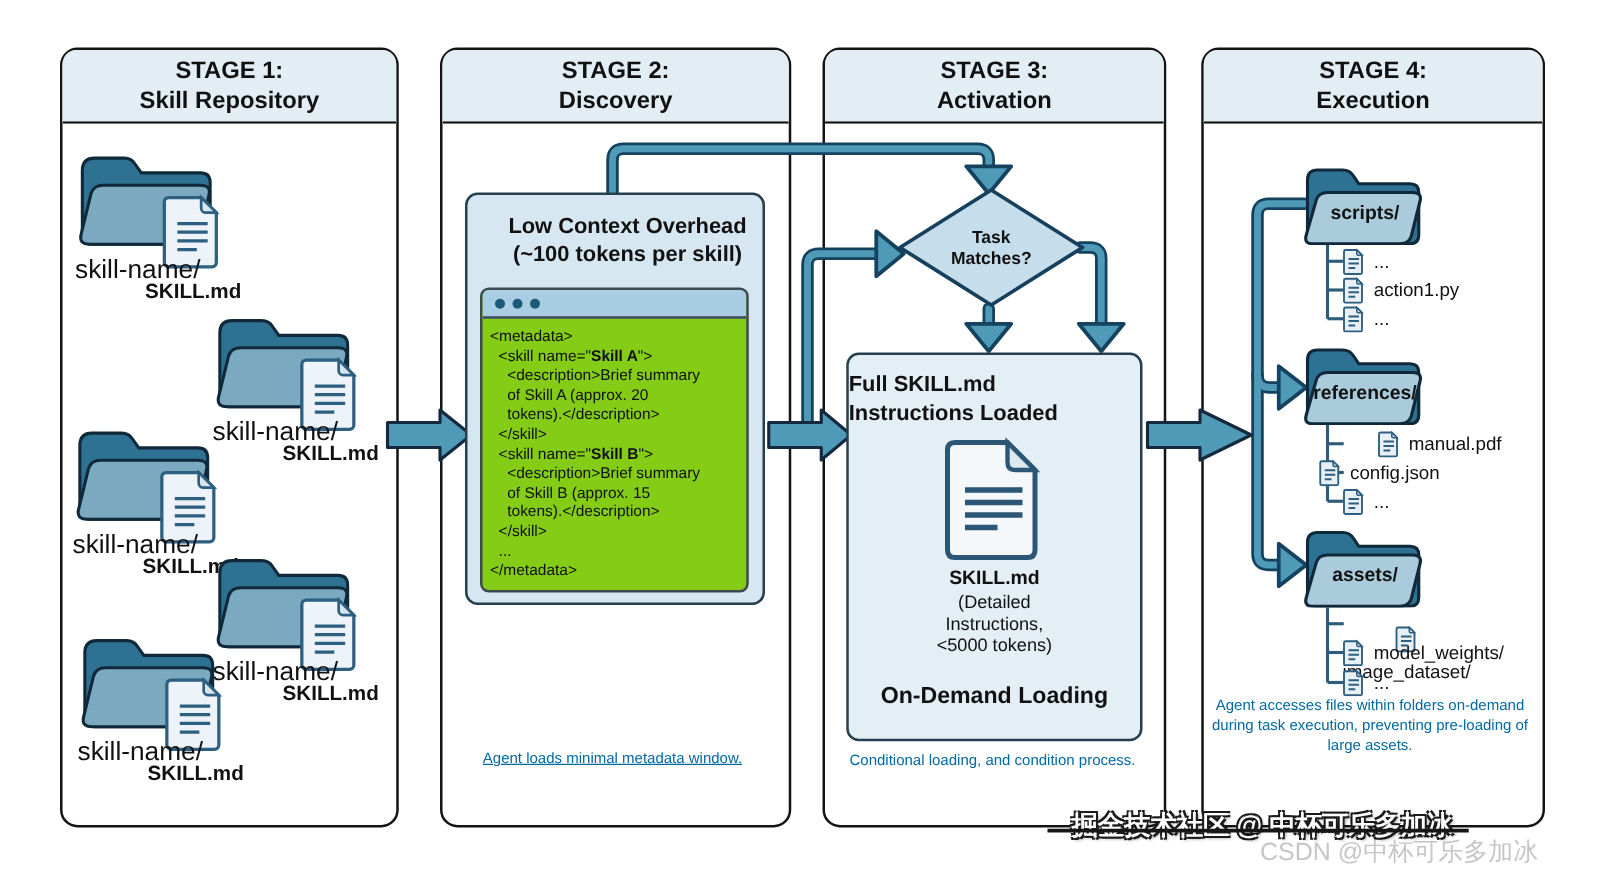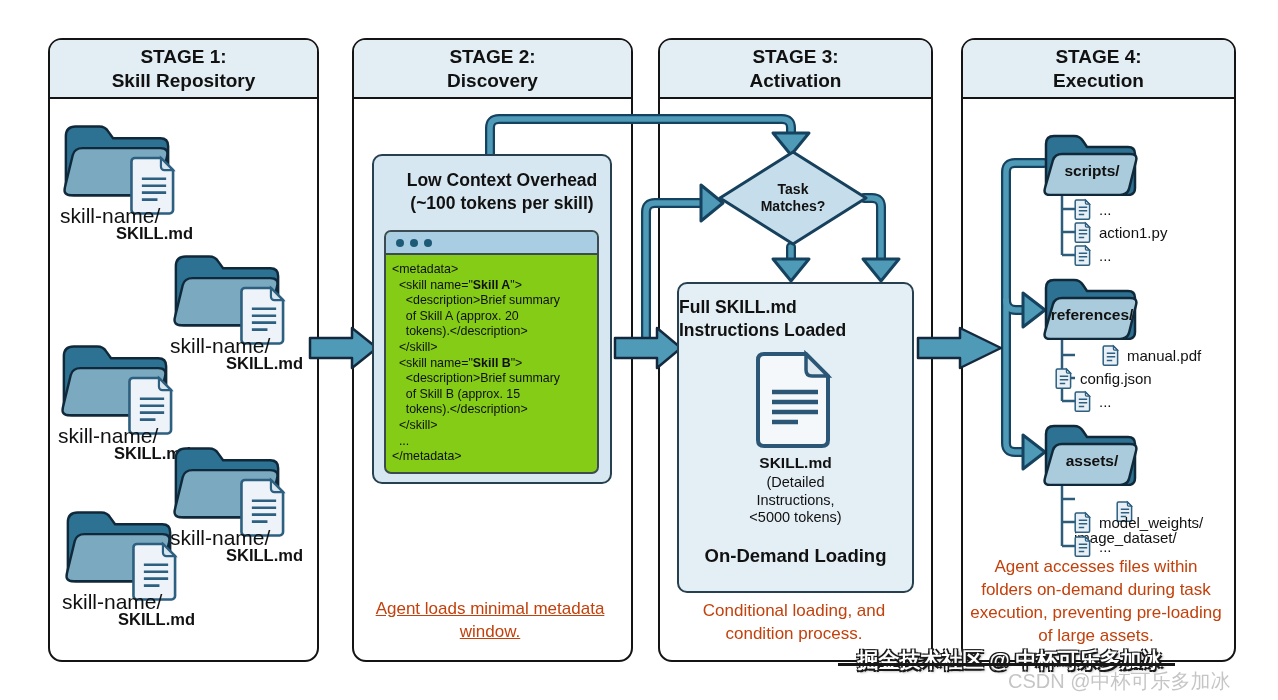--- a/index.html
+++ b/index.html
@@ -28,21 +28,21 @@
   .diamond-wrap{position:absolute;left:718px;top:150px;width:150px;height:96px;z-index:10;}
   .diamond-text{position:absolute;left:0;top:0;width:150px;height:96px;display:flex;flex-direction:column;
     align-items:center;justify-content:center;font-weight:bold;font-size:14px;line-height:1.25;text-align:center;}
   .s3-box{position:absolute;left:677px;top:282px;width:233px;height:307px;background:#e4eef5;
     border:2.5px solid #27404f;border-radius:10px;z-index:10;}
   .s3-title{position:absolute;top:12px;left:0;right:0;font-weight:bold;font-size:17.5px;line-height:1.3;}
   .s3-doc{position:absolute;left:75px;top:66px;}
   .s3-doclabel{position:absolute;top:170px;left:0;right:0;text-align:center;font-weight:bold;font-size:15.5px;}
   .s3-sub{position:absolute;top:190px;left:0;right:0;text-align:center;font-size:14.5px;line-height:1.22;}
   .s3-loading{position:absolute;top:261px;left:0;right:0;text-align:center;font-weight:bold;font-size:18.5px;}
-  .caption{position:absolute;z-index:10;text-align:center;font-size:17px;line-height:1.35;color:#c2410c;}
+  .caption{position:absolute;z-index:10;text-align:center;font-size:12px;line-height:1.35;color:#0369a1;}
   
   .s4-folder{position:absolute;width:100px;height:70px;z-index:10;}
   .s4-folder .flabel{position:absolute;left:4px;right:0;top:36px;text-align:center;font-weight:bold;font-size:15.5px;}
   .file-row{position:absolute;z-index:10;display:flex;align-items:center;gap:7px;}
   .file-row .ftext{font-size:15px;color:#111;white-space:nowrap;}
   
   .wm-juejin{position:absolute;left:845px;top:646px;width:330px;text-align:center;font-size:21px;font-weight:bold;
     color:#ffffff;z-index:50;white-space:nowrap;
     text-shadow:-1.5px -1.5px 0 #1a1a1a,1.5px -1.5px 0 #1a1a1a,-1.5px 1.5px 0 #1a1a1a,1.5px 1.5px 0 #1a1a1a,2px 2px 3px rgba(0,0,0,.45);}
   .wm-strike{position:absolute;left:838px;top:663px;width:337px;height:3px;background:#161616;z-index:51;}

